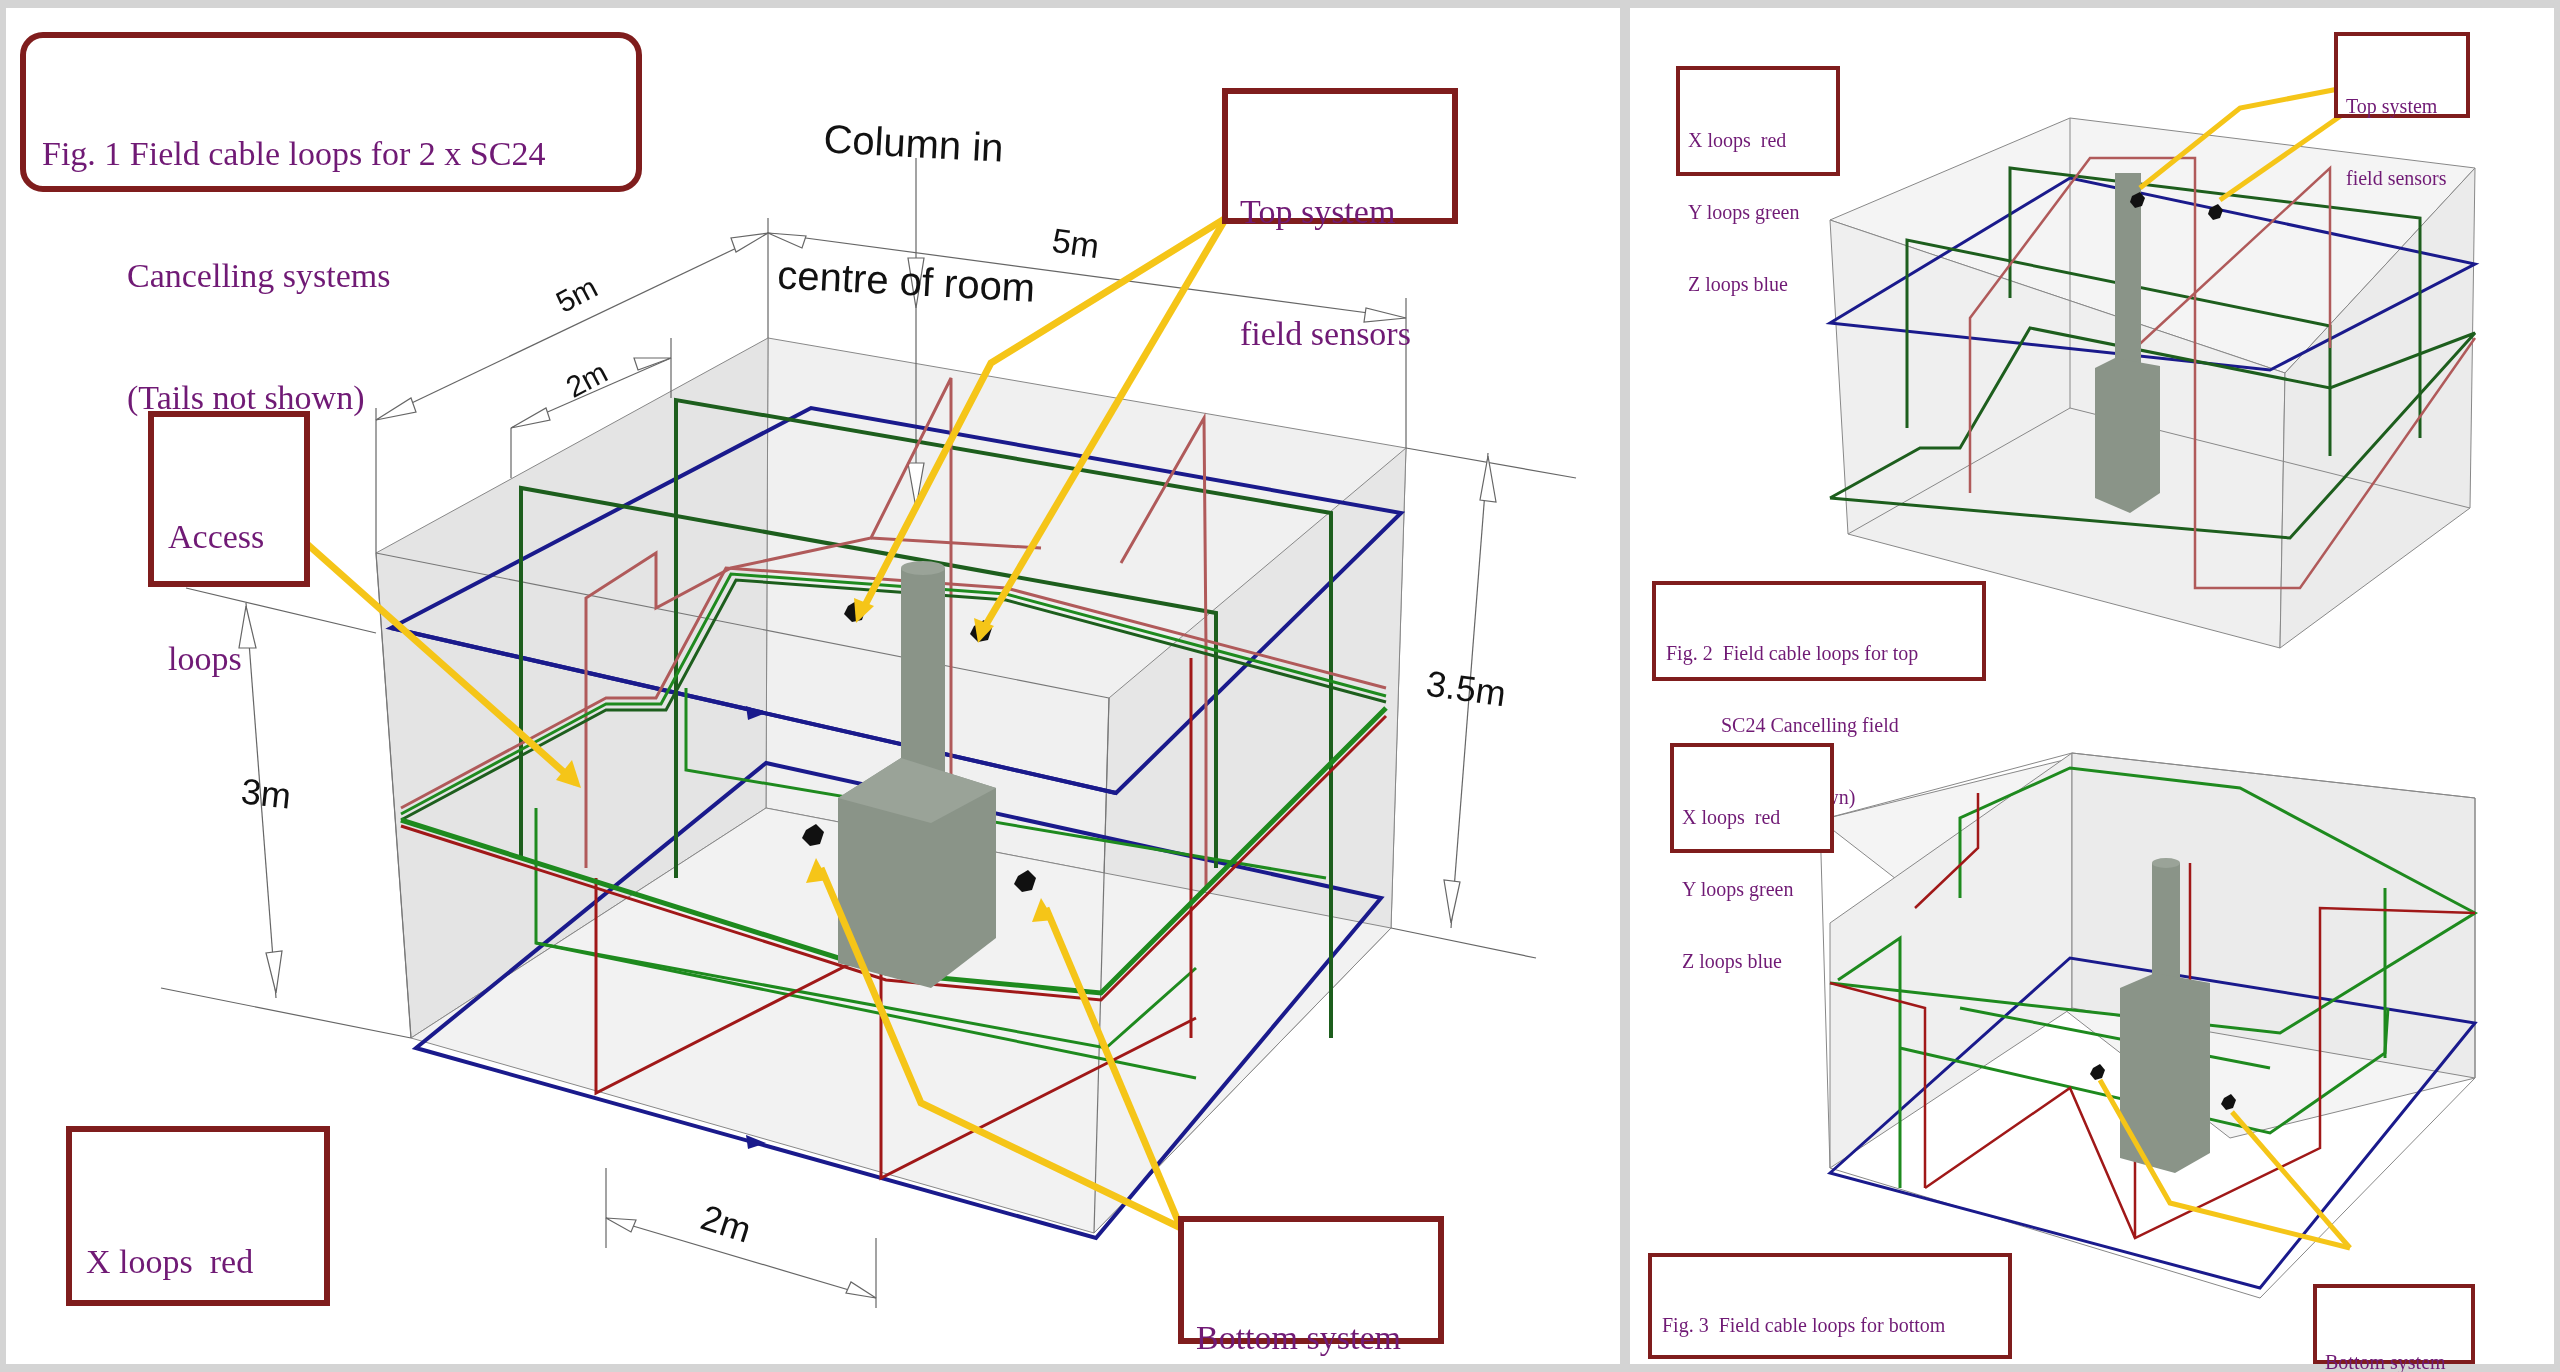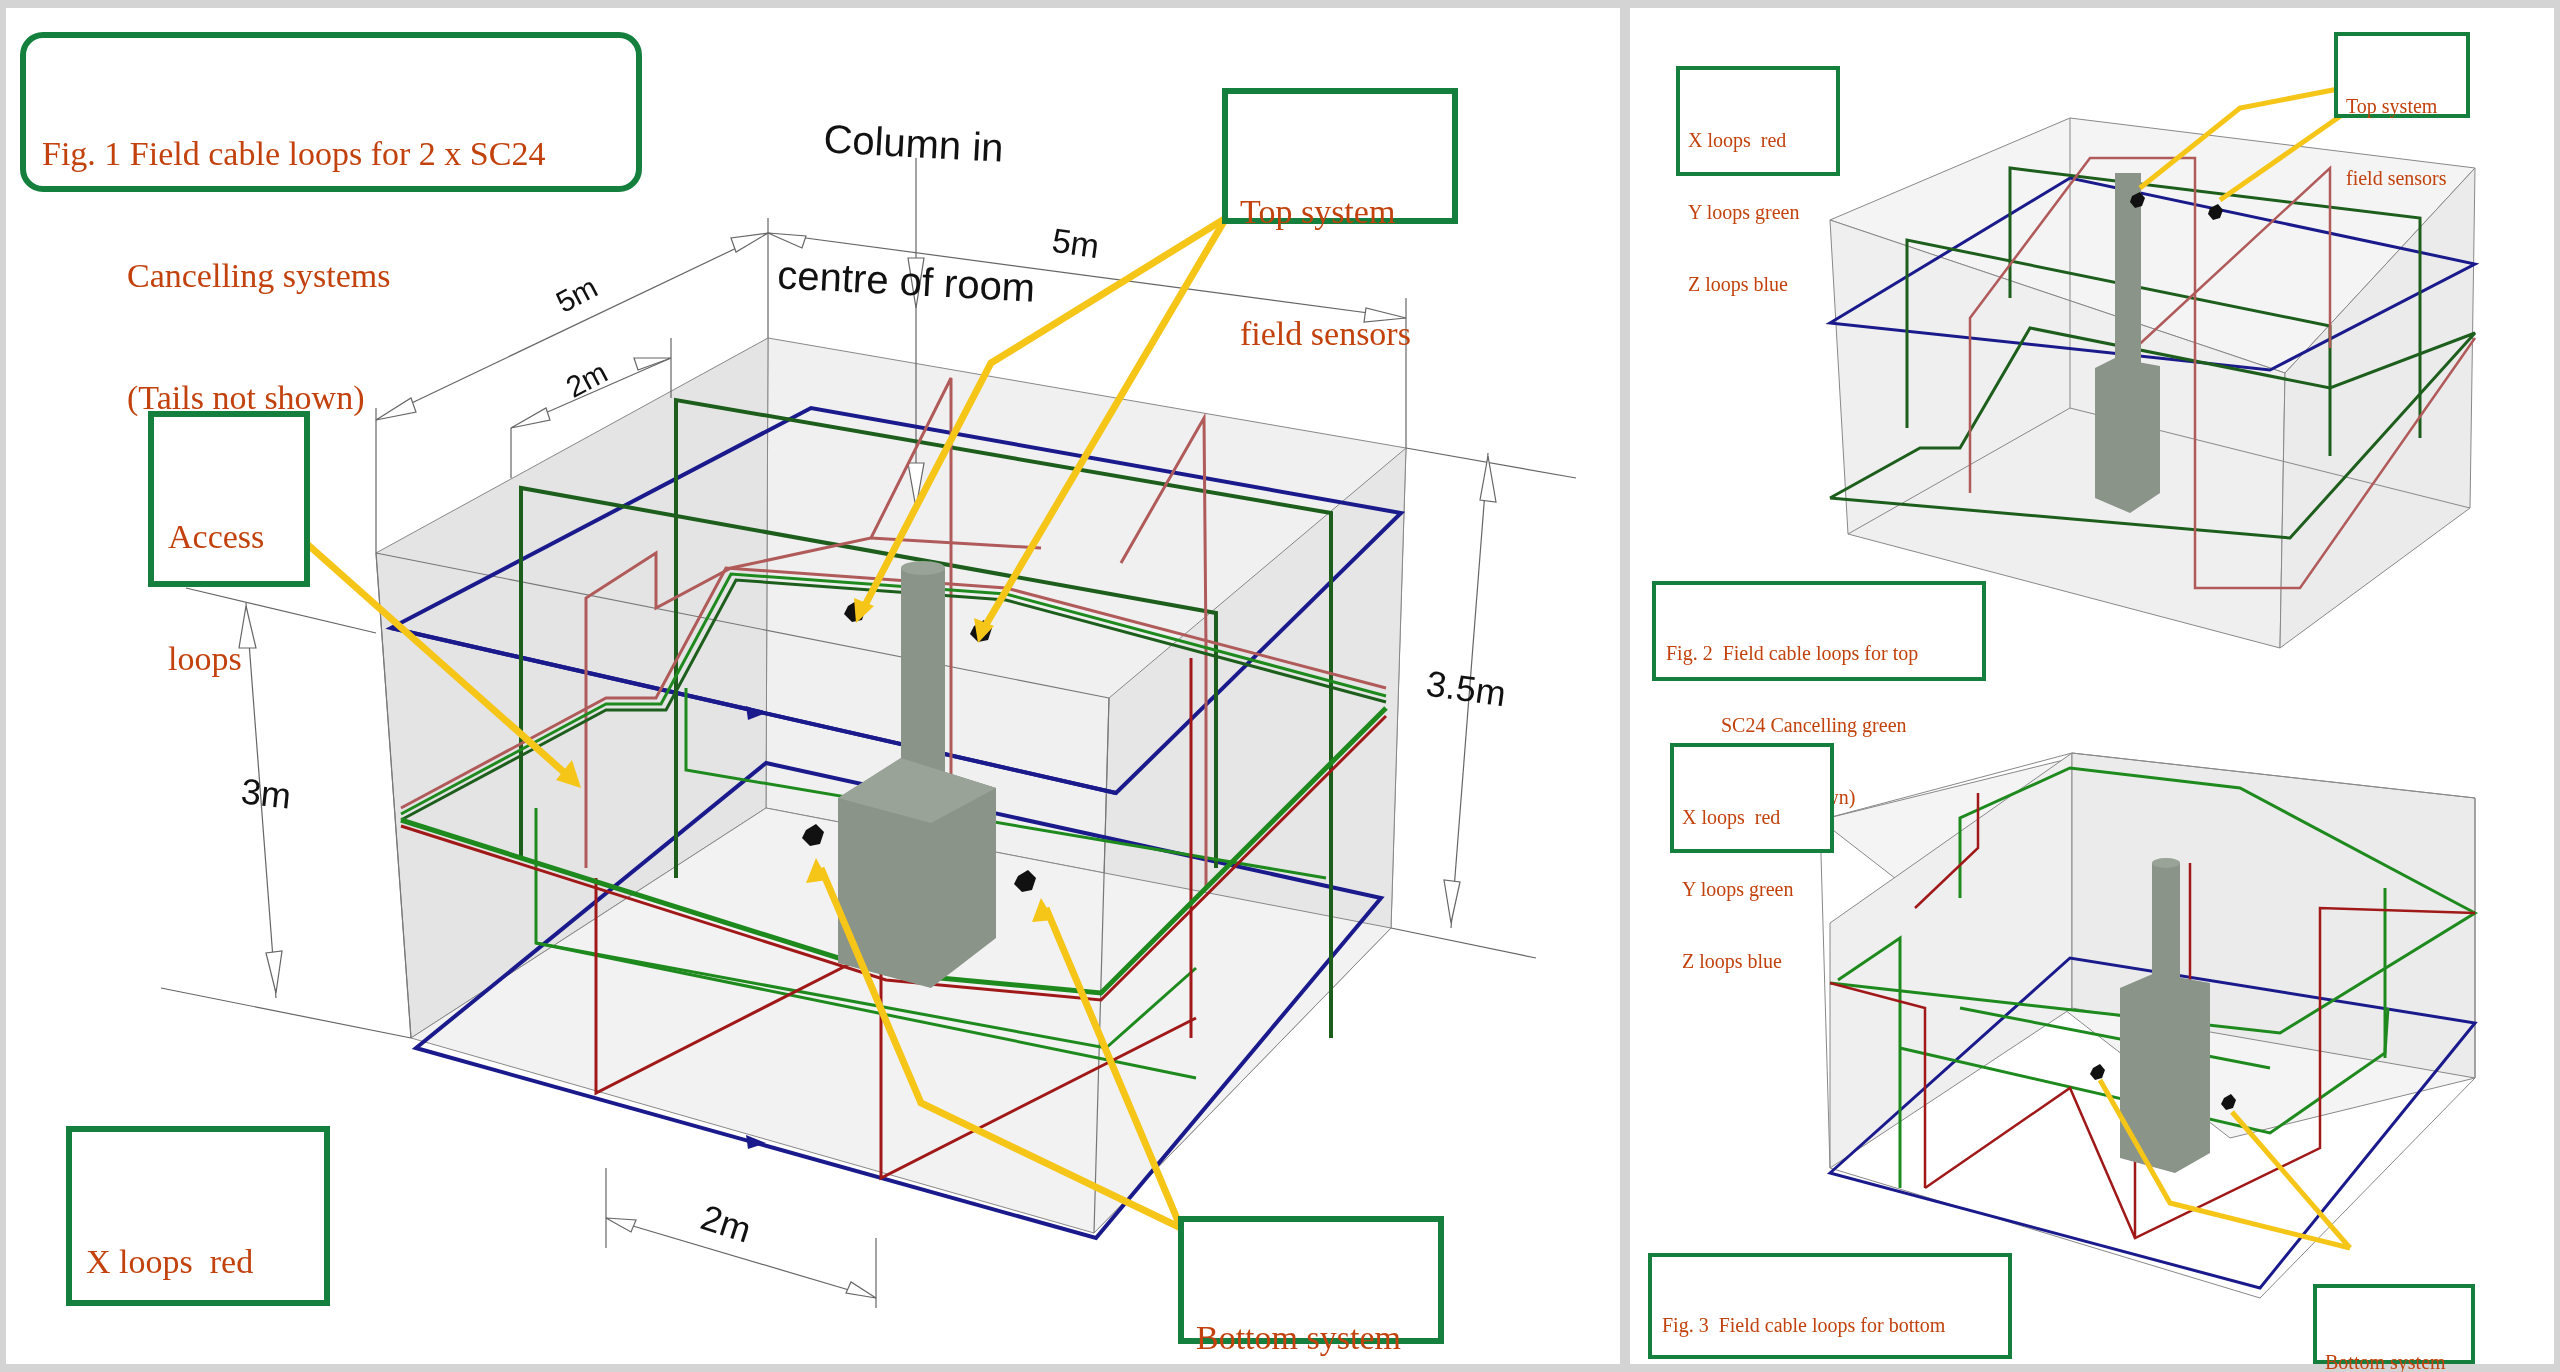--- a/index.html
+++ b/index.html
@@ -2,22 +2,22 @@
 <html><head>
 <meta charset="utf-8">
 <style>
   html, body { margin:0; padding:0; }
   body { width:2560px; height:1372px; background:#d4d4d4; position:relative; overflow:hidden;
          font-family:"Liberation Serif", serif; }
   .panel { position:absolute; background:#ffffff; }
   #panel-main { left:6px; top:8px; width:1614px; height:1356px; }
   #panel-right { left:1630px; top:8px; width:924px; height:1356px; }
   svg { position:absolute; left:0; top:0; }
-  .callout { position:absolute; background:#fff; border:6px solid #15803d; box-sizing:border-box;
-             color:#c2410c; line-height:1.2; white-space:pre; }
+  .callout { position:absolute; background:#fff; border:6px solid #7f1d1d; box-sizing:border-box;
+             color:#701a75; line-height:1.2; white-space:pre; }
   .callout span { display:block; }
   .sans { font-family:"Liberation Sans", sans-serif; color:#111; position:absolute; white-space:pre; }
 </style>
 </head>
 <body>
 
 <div class="panel" id="panel-main">
   <svg width="1614" height="1356">
 
     <polygon points="762,330 1400,440 1385,920 760,800" fill="#f0f0f0" stroke="#888" stroke-width="1"></polygon>
@@ -246,21 +246,21 @@
     <span>X loops  red</span>
     <span>Y loops green</span>
     <span>Z loops blue</span>
   </div>
   <div class="callout" style="left:704px;top:24px;width:136px;height:86px;font-size:20px;padding:10px 0 0 8px;border-width:4px;">
     <span>Top system</span>
     <span>field sensors</span>
   </div>
   <div class="callout" style="left:22px;top:573px;width:334px;height:100px;font-size:20px;padding:8px 0 0 10px;border-width:4px;">
     <span>Fig. 2  Field cable loops for top</span>
-    <span>           SC24 Cancelling green</span>
+    <span>           SC24 Cancelling field</span>
     <span>           (tails not shown)</span>
   </div>
 
   <div class="callout" style="left:40px;top:735px;width:164px;height:110px;font-size:20px;padding:10px 0 0 8px;border-width:4px;">
     <span>X loops  red</span>
     <span>Y loops green</span>
     <span>Z loops blue</span>
   </div>
   <div class="callout" style="left:18px;top:1245px;width:364px;height:106px;font-size:20px;padding:8px 0 4px 10px;border-width:4px;">
     <span>Fig. 3  Field cable loops for bottom</span>

